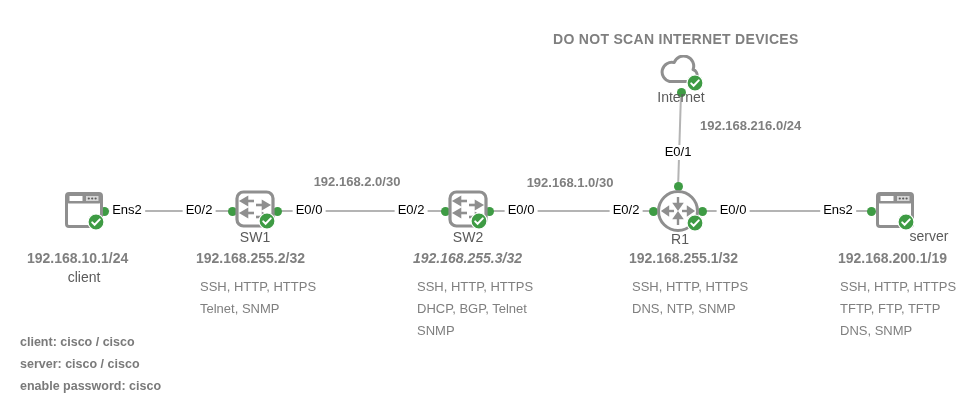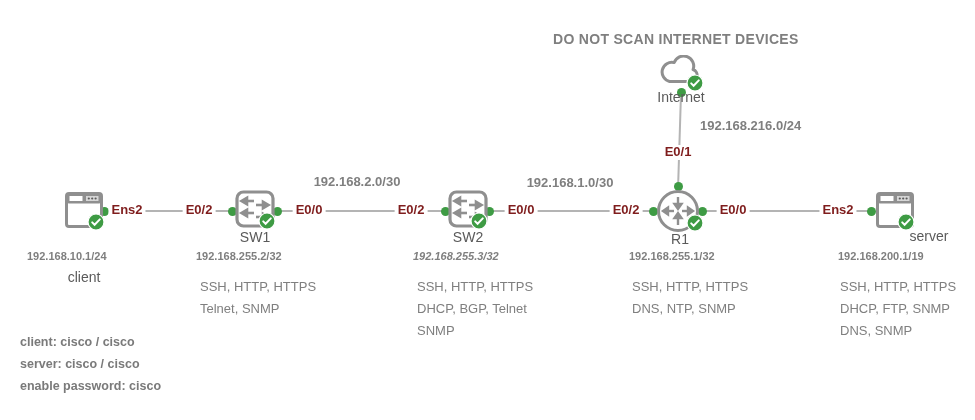--- a/index.html
+++ b/index.html
@@ -4,23 +4,23 @@
 <style>
   html,body{margin:0;padding:0;background:#fff;}
   #canvas{
     position:relative;width:975px;height:420px;background:#fff;overflow:hidden;
     font-family:"Liberation Sans",sans-serif;
   }
   .abs{position:absolute;white-space:nowrap;line-height:1.15;}
   .ctr{transform:translateX(-50%);}
   .warning{font-size:14px;font-weight:700;color:#7f7f7f;letter-spacing:.3px;}
   .node-name{font-size:14px;font-weight:400;color:#5a5a5a;}
-  .port-label{font-size:13px;font-weight:700;color:#7f1d1d;background:#fff;padding:0 3px;z-index:6;}
+  .port-label{font-size:13px;font-weight:400;color:#000000;background:#fff;padding:0 3px;z-index:6;}
   .subnet-label{font-size:13px;font-weight:700;color:#7f7f7f;background:#fff;padding:0 2px;z-index:6;}
-  .ip-label{font-size:11px;font-weight:700;color:#7f7f7f;}
+  .ip-label{font-size:14px;font-weight:700;color:#7f7f7f;}
   .svc-label{font-size:13px;font-weight:400;color:#7f7f7f;}
   .cred-label{font-size:12.5px;font-weight:700;color:#7a7a7a;}
   .dot{position:absolute;width:9px;height:9px;border-radius:50%;background:#3e9b44;z-index:4;}
   .icon{position:absolute;z-index:5;}
   .check{position:absolute;z-index:7;width:18px;height:18px;}
   svg{display:block;}
   #links{position:absolute;left:0;top:0;z-index:1;}
 </style>
 </head>
 <body>
@@ -197,20 +197,20 @@
   </div>
   <span class="check" style="left:897px;top:213px;">
     <svg width="18" height="18" viewBox="0 0 18 18">
       <circle cx="9" cy="9" r="8" fill="#3e9b44" stroke="#fff" stroke-width="1.2"></circle>
       <path d="M5.2 9.4 l2.4 2.4 L12.8 6.4" stroke="#fff" stroke-width="2" fill="none" stroke-linecap="round"></path>
     </svg>
   </span>
   <div class="abs node-name ctr" style="left:897px;top:228px;margin-left:32px;">server</div>
   <div class="abs ip-label" style="left:838px;top:250px;">192.168.200.1/19</div>
   <div class="abs svc-label" style="left:840px;top:280px;">SSH, HTTP, HTTPS</div>
-  <div class="abs svc-label" style="left:840px;top:302px;">DHCP, FTP, SNMP</div>
+  <div class="abs svc-label" style="left:840px;top:302px;">TFTP, FTP, TFTP</div>
   <div class="abs svc-label" style="left:840px;top:324px;">DNS, SNMP</div>
 
   <div class="abs cred-label" style="left:20px;top:357px;">server: cisco / cisco</div>
   <div class="abs cred-label" style="left:20px;top:335px;">client: cisco / cisco</div>
   <div class="abs cred-label" style="left:20px;top:379px;">enable password: cisco</div>
 
 </div>
 
 </body></html>

